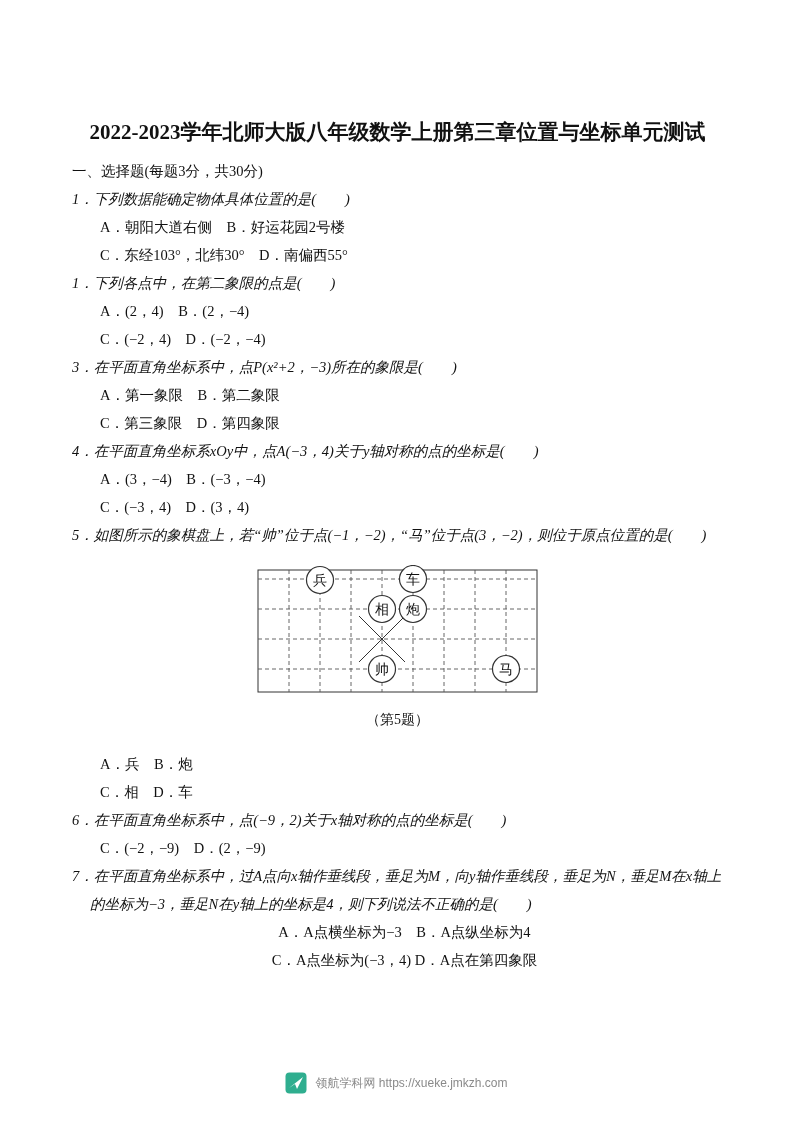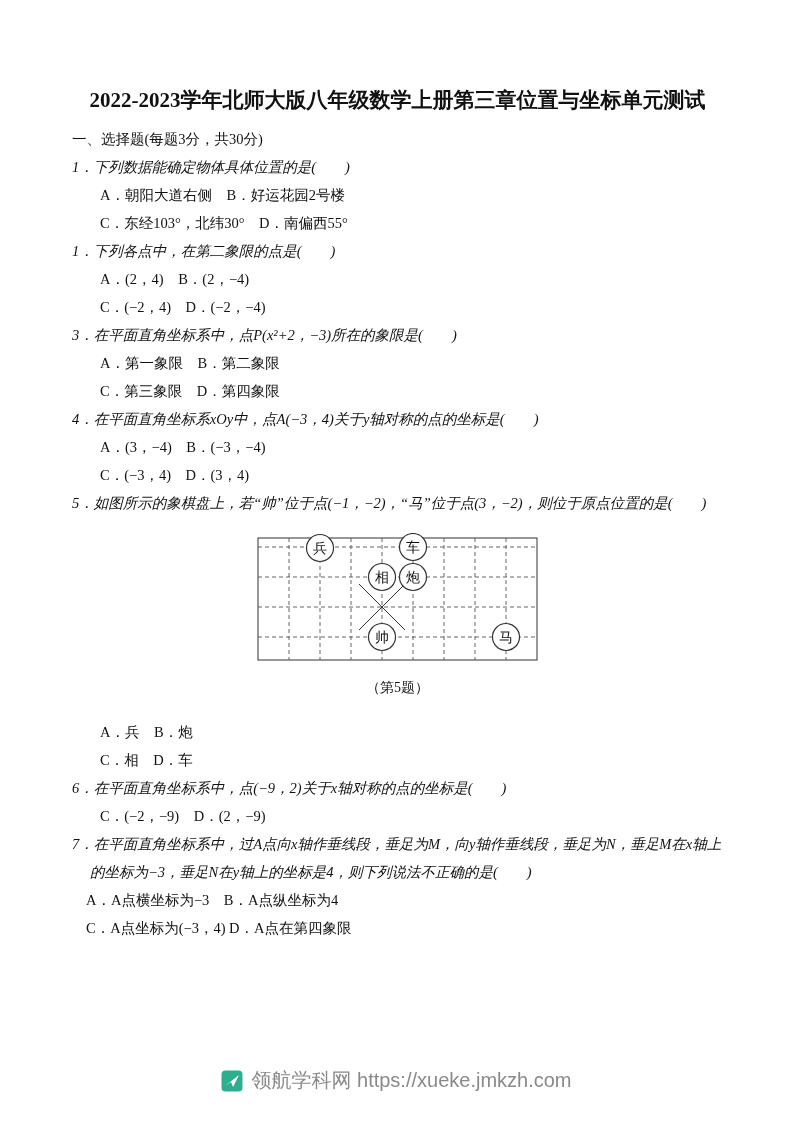--- a/index.html
+++ b/index.html
@@ -7,55 +7,55 @@
   .page {
     position: relative;
     width: 793px;
     height: 1122px;
     background: #ffffff;
     overflow: hidden;
     color: #111111;
     font-family: "Liberation Serif", "DejaVu Serif", serif;
   }
   .content {
-    padding: 75px 70px 0 72px;
+    padding: 107px 70px 0 72px;
     font-size: 14.5px;
     line-height: 28px;
   }
   .title {
     margin: 0 0 0 0;
     font-size: 21px;
     font-weight: 700;
     text-align: center;
     line-height: 50px;
   }
   .title-line { display: block; }
   .section-heading { }
   .question { }
   .stem { padding-left: 18px; text-indent: -18px; font-style: italic; }
   .opt { margin-left: 28px; }
-  .opt-tight { margin-left: 14px; }
+  .opt-tight { margin-left: 14px; text-align: center; }
   .figure-wrap { text-align: center; margin-top: 16px; }
   .board { display: block; margin: 0 auto; }
   .board text { fill: #111; font-family: "Liberation Serif", "DejaVu Serif", serif; }
   .figure-caption {
     font-size: 14px;
     line-height: 28px;
     margin-top: 8px;
     margin-bottom: 16px;
   }
   .footer {
     position: absolute;
     left: 0; right: 0; bottom: 28px;
     display: flex;
     align-items: center;
     justify-content: center;
     gap: 8px;
     font-family: "Liberation Sans", "DejaVu Sans", sans-serif;
-    font-size: 20px;
+    font-size: 12px;
     color: #8a8a8a;
   }
   .logo { display: inline-flex; }
 </style>
 </head>
 <body>
 
 <div class="page">
   <div class="content">
 

